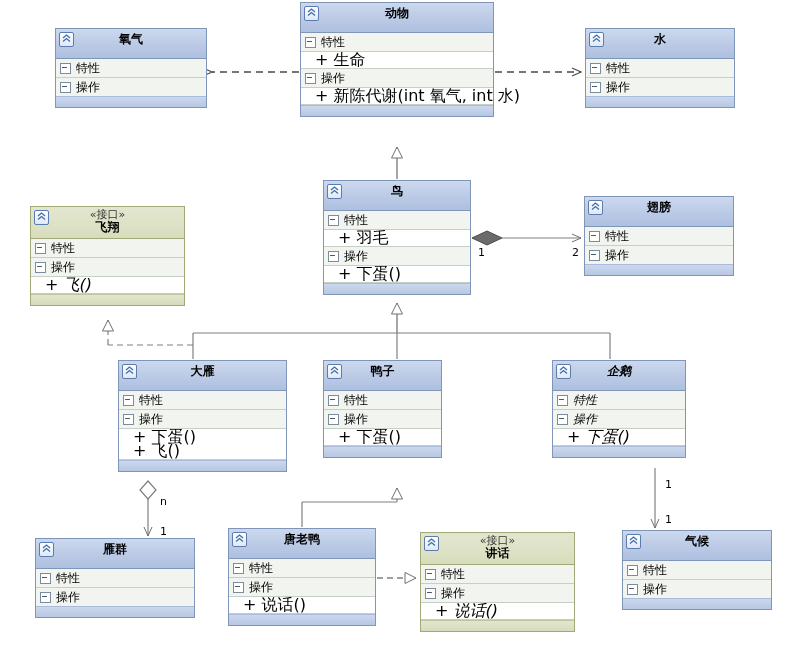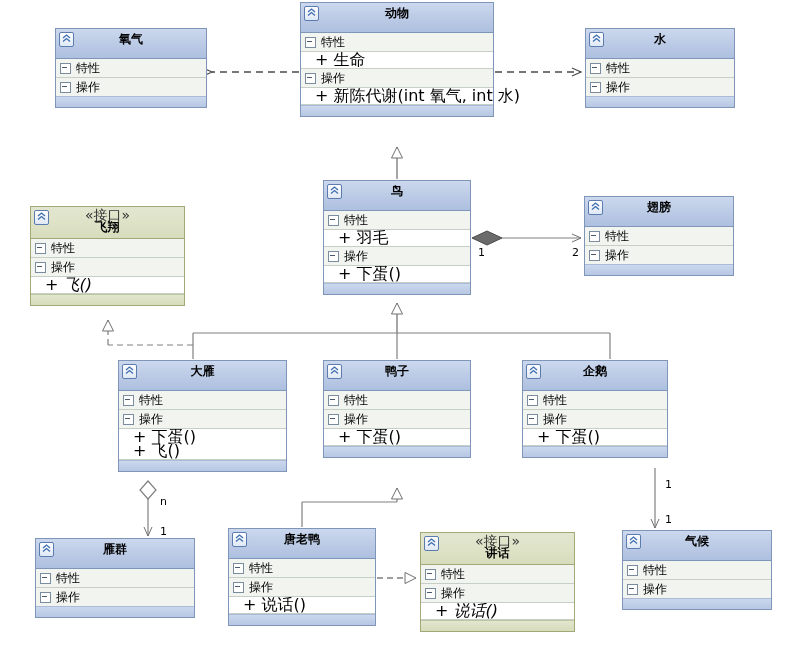--- a/index.html
+++ b/index.html
@@ -38,21 +38,21 @@
   .cls-icon{
     position:absolute;left:3px;top:3px;
     width:13px;height:13px;
     border:1px solid #5c7cb0;
     border-radius:2px;
     background:linear-gradient(to bottom,#ffffff,#dfe8f6);
     display:block;
   }
   .iface .cls-icon{border-color:#5c7cb0;}
   .cls-stereotype{
-    font-size:14px;color:#333;line-height:10px;
+    font-size:11px;color:#333;line-height:10px;
     letter-spacing:0px;
     text-align:center;
   }
   .cls-name{
     font-weight:bold;font-size:12px;line-height:14px;color:#000;
   }
 
   .cls-body{background:#f2f5f2;}
   .sect{
     position:relative;
@@ -291,38 +291,38 @@
         <div class="cls-body">
           <div class="sect"><span class="exp"></span><span>特性</span></div>
           <div class="sect"><span class="exp"></span><span>操作</span></div>
           <div class="members">
             <div class="member">+ 下蛋()</div>
             <div class="member">+ 飞()</div>
           </div>
         </div>
         <div class="cls-footer"></div>
       </div>
-      <div class="uml-class" style="left: 323px; top: 360px; width: 148px;">
+      <div class="uml-class" style="left: 323px; top: 360px; width: 119px;">
         <div class="cls-header">
           <span class="cls-icon"><svg width="11" height="11" viewBox="0 0 11 11">
               <path d="M2,5 L5.5,2 L9,5" fill="none" stroke="#3f6fb0" stroke-width="1.3"></path>
               <path d="M2,8.5 L5.5,5.5 L9,8.5" fill="none" stroke="#3f6fb0" stroke-width="1.3"></path>
             </svg></span>
           <div class="cls-name">鸭子</div>
         </div>
         <div class="cls-body">
           <div class="sect"><span class="exp"></span><span>特性</span></div>
           <div class="sect"><span class="exp"></span><span>操作</span></div>
           <div class="members">
             <div class="member">+ 下蛋()</div>
           </div>
         </div>
         <div class="cls-footer"></div>
       </div>
-      <div class="uml-class" style="left: 522px; top: 360px; width: 146px;">
+      <div class="uml-class" style="left: 552px; top: 360px; width: 134px; font-style: italic;">
         <div class="cls-header">
           <span class="cls-icon"><svg width="11" height="11" viewBox="0 0 11 11">
               <path d="M2,5 L5.5,2 L9,5" fill="none" stroke="#3f6fb0" stroke-width="1.3"></path>
               <path d="M2,8.5 L5.5,5.5 L9,8.5" fill="none" stroke="#3f6fb0" stroke-width="1.3"></path>
             </svg></span>
           <div class="cls-name">企鹅</div>
         </div>
         <div class="cls-body">
           <div class="sect"><span class="exp"></span><span>特性</span></div>
           <div class="sect"><span class="exp"></span><span>操作</span></div>

